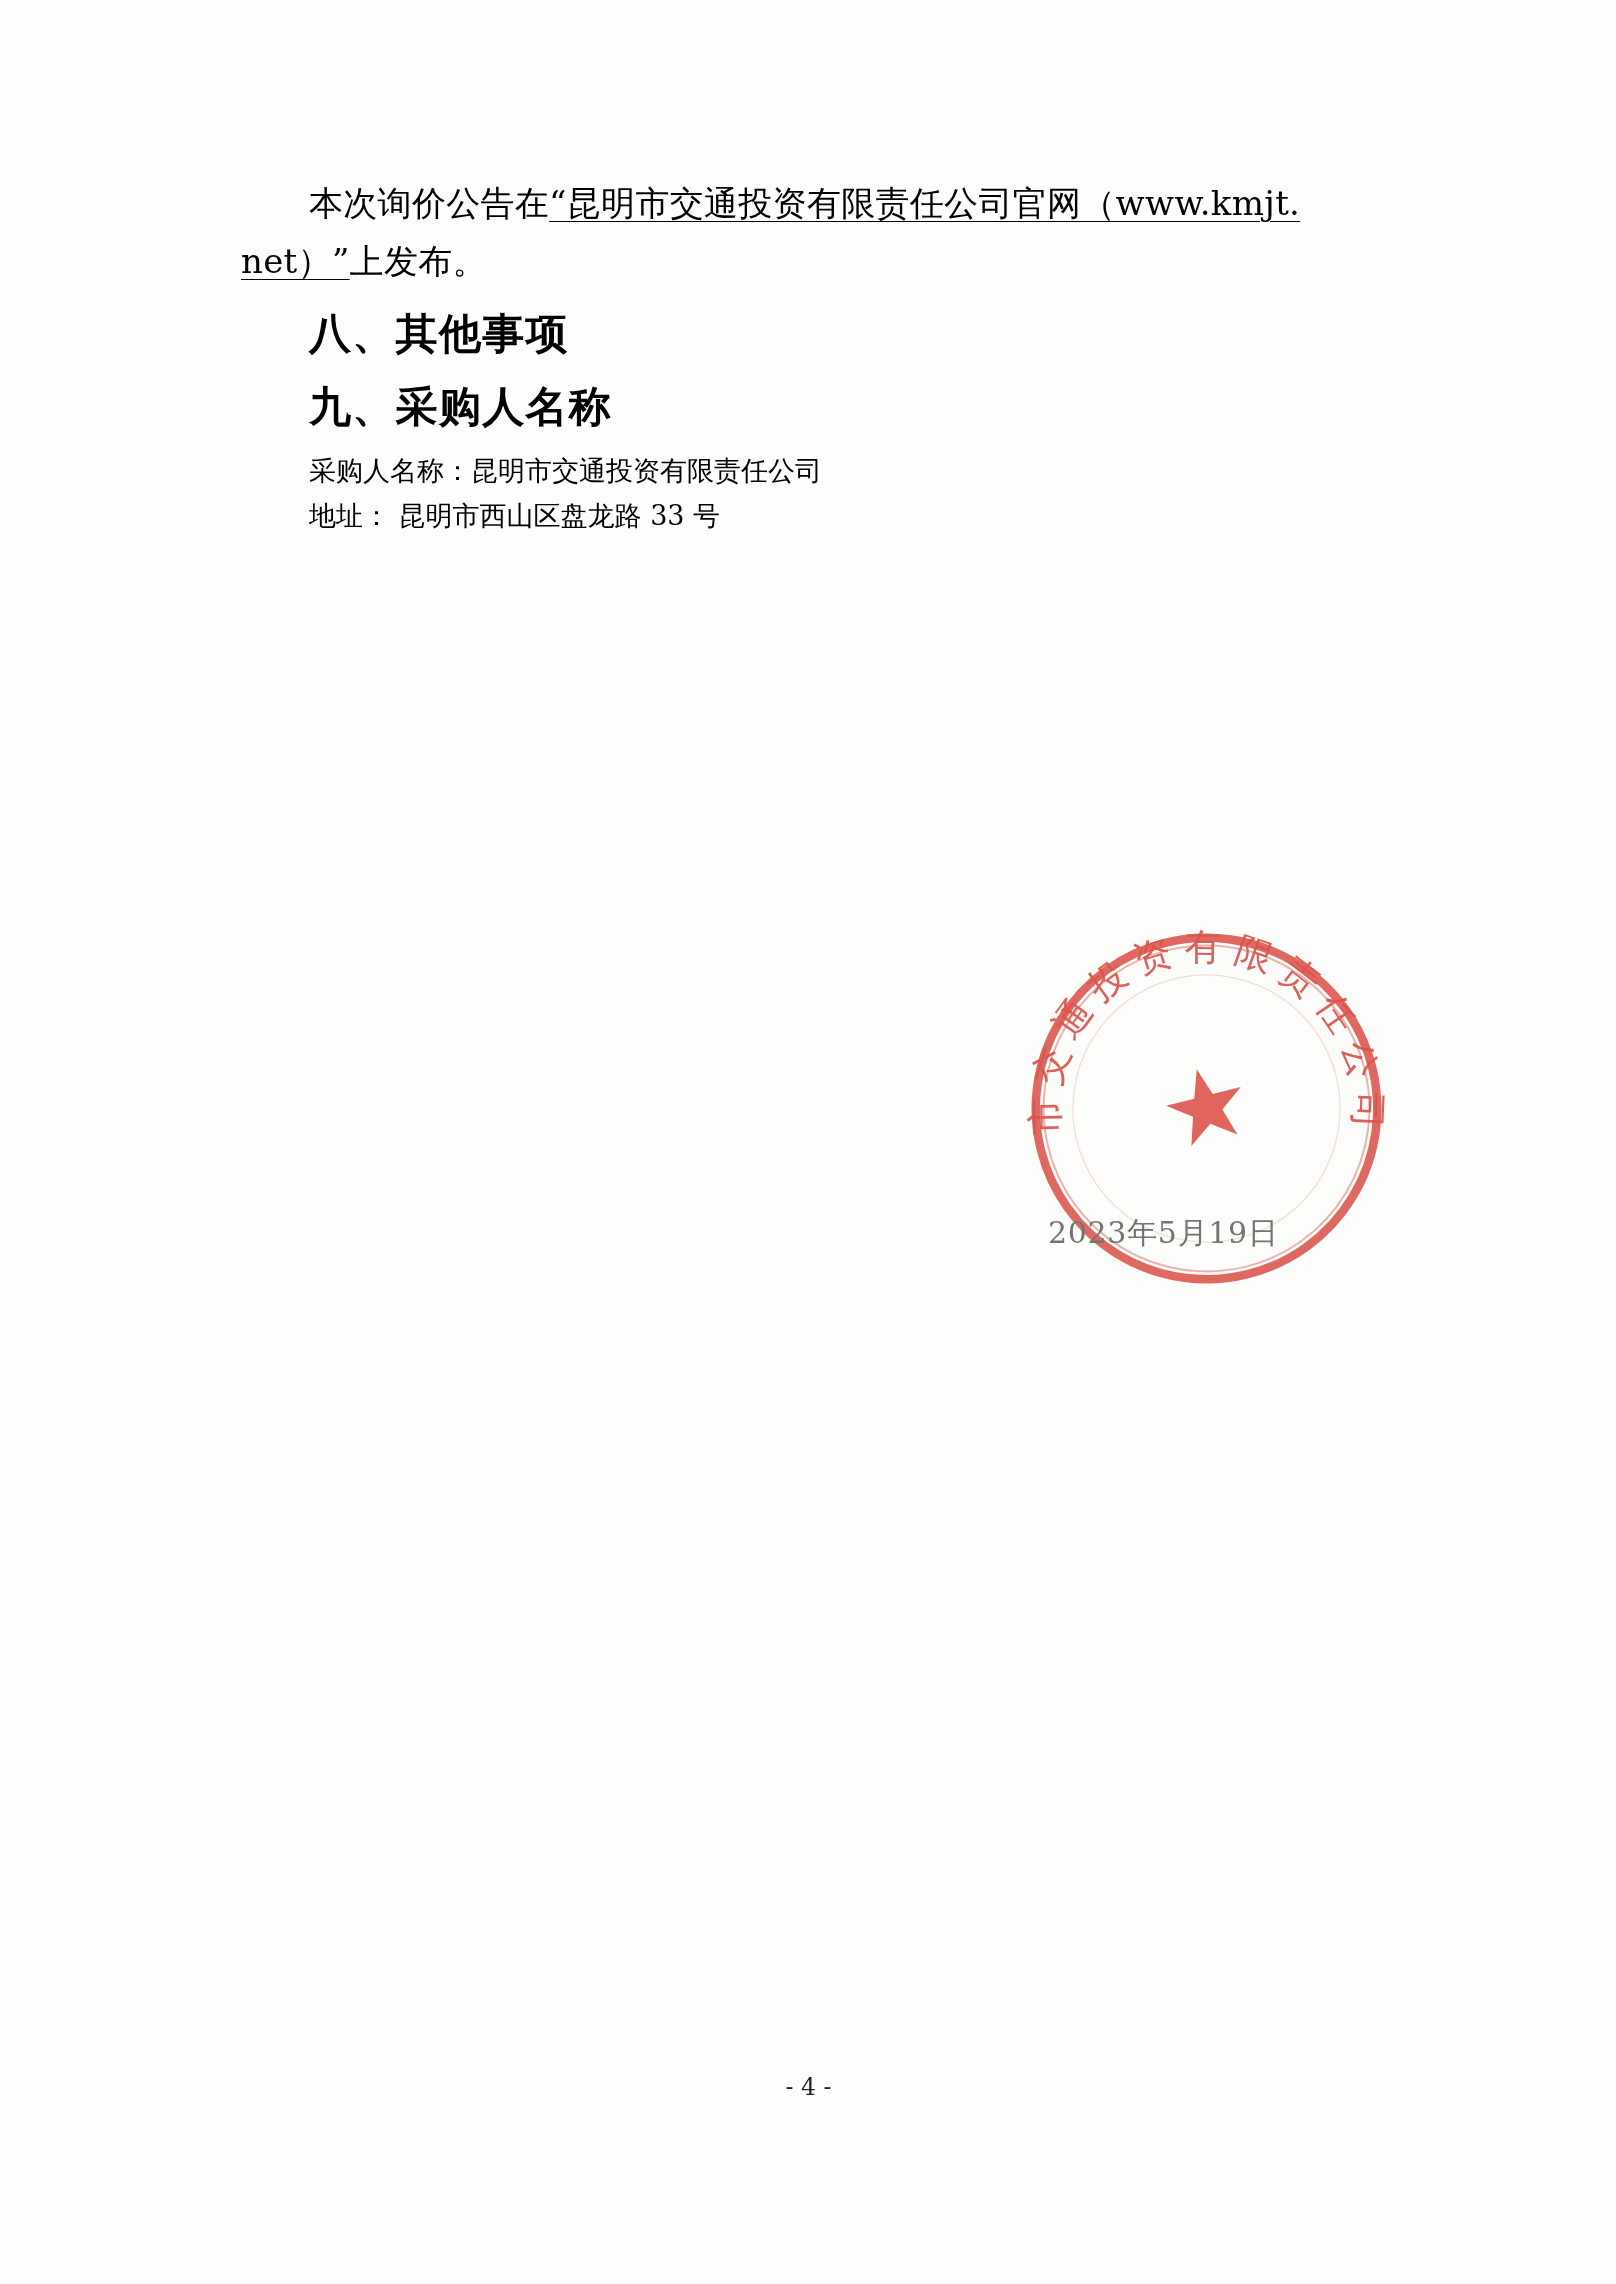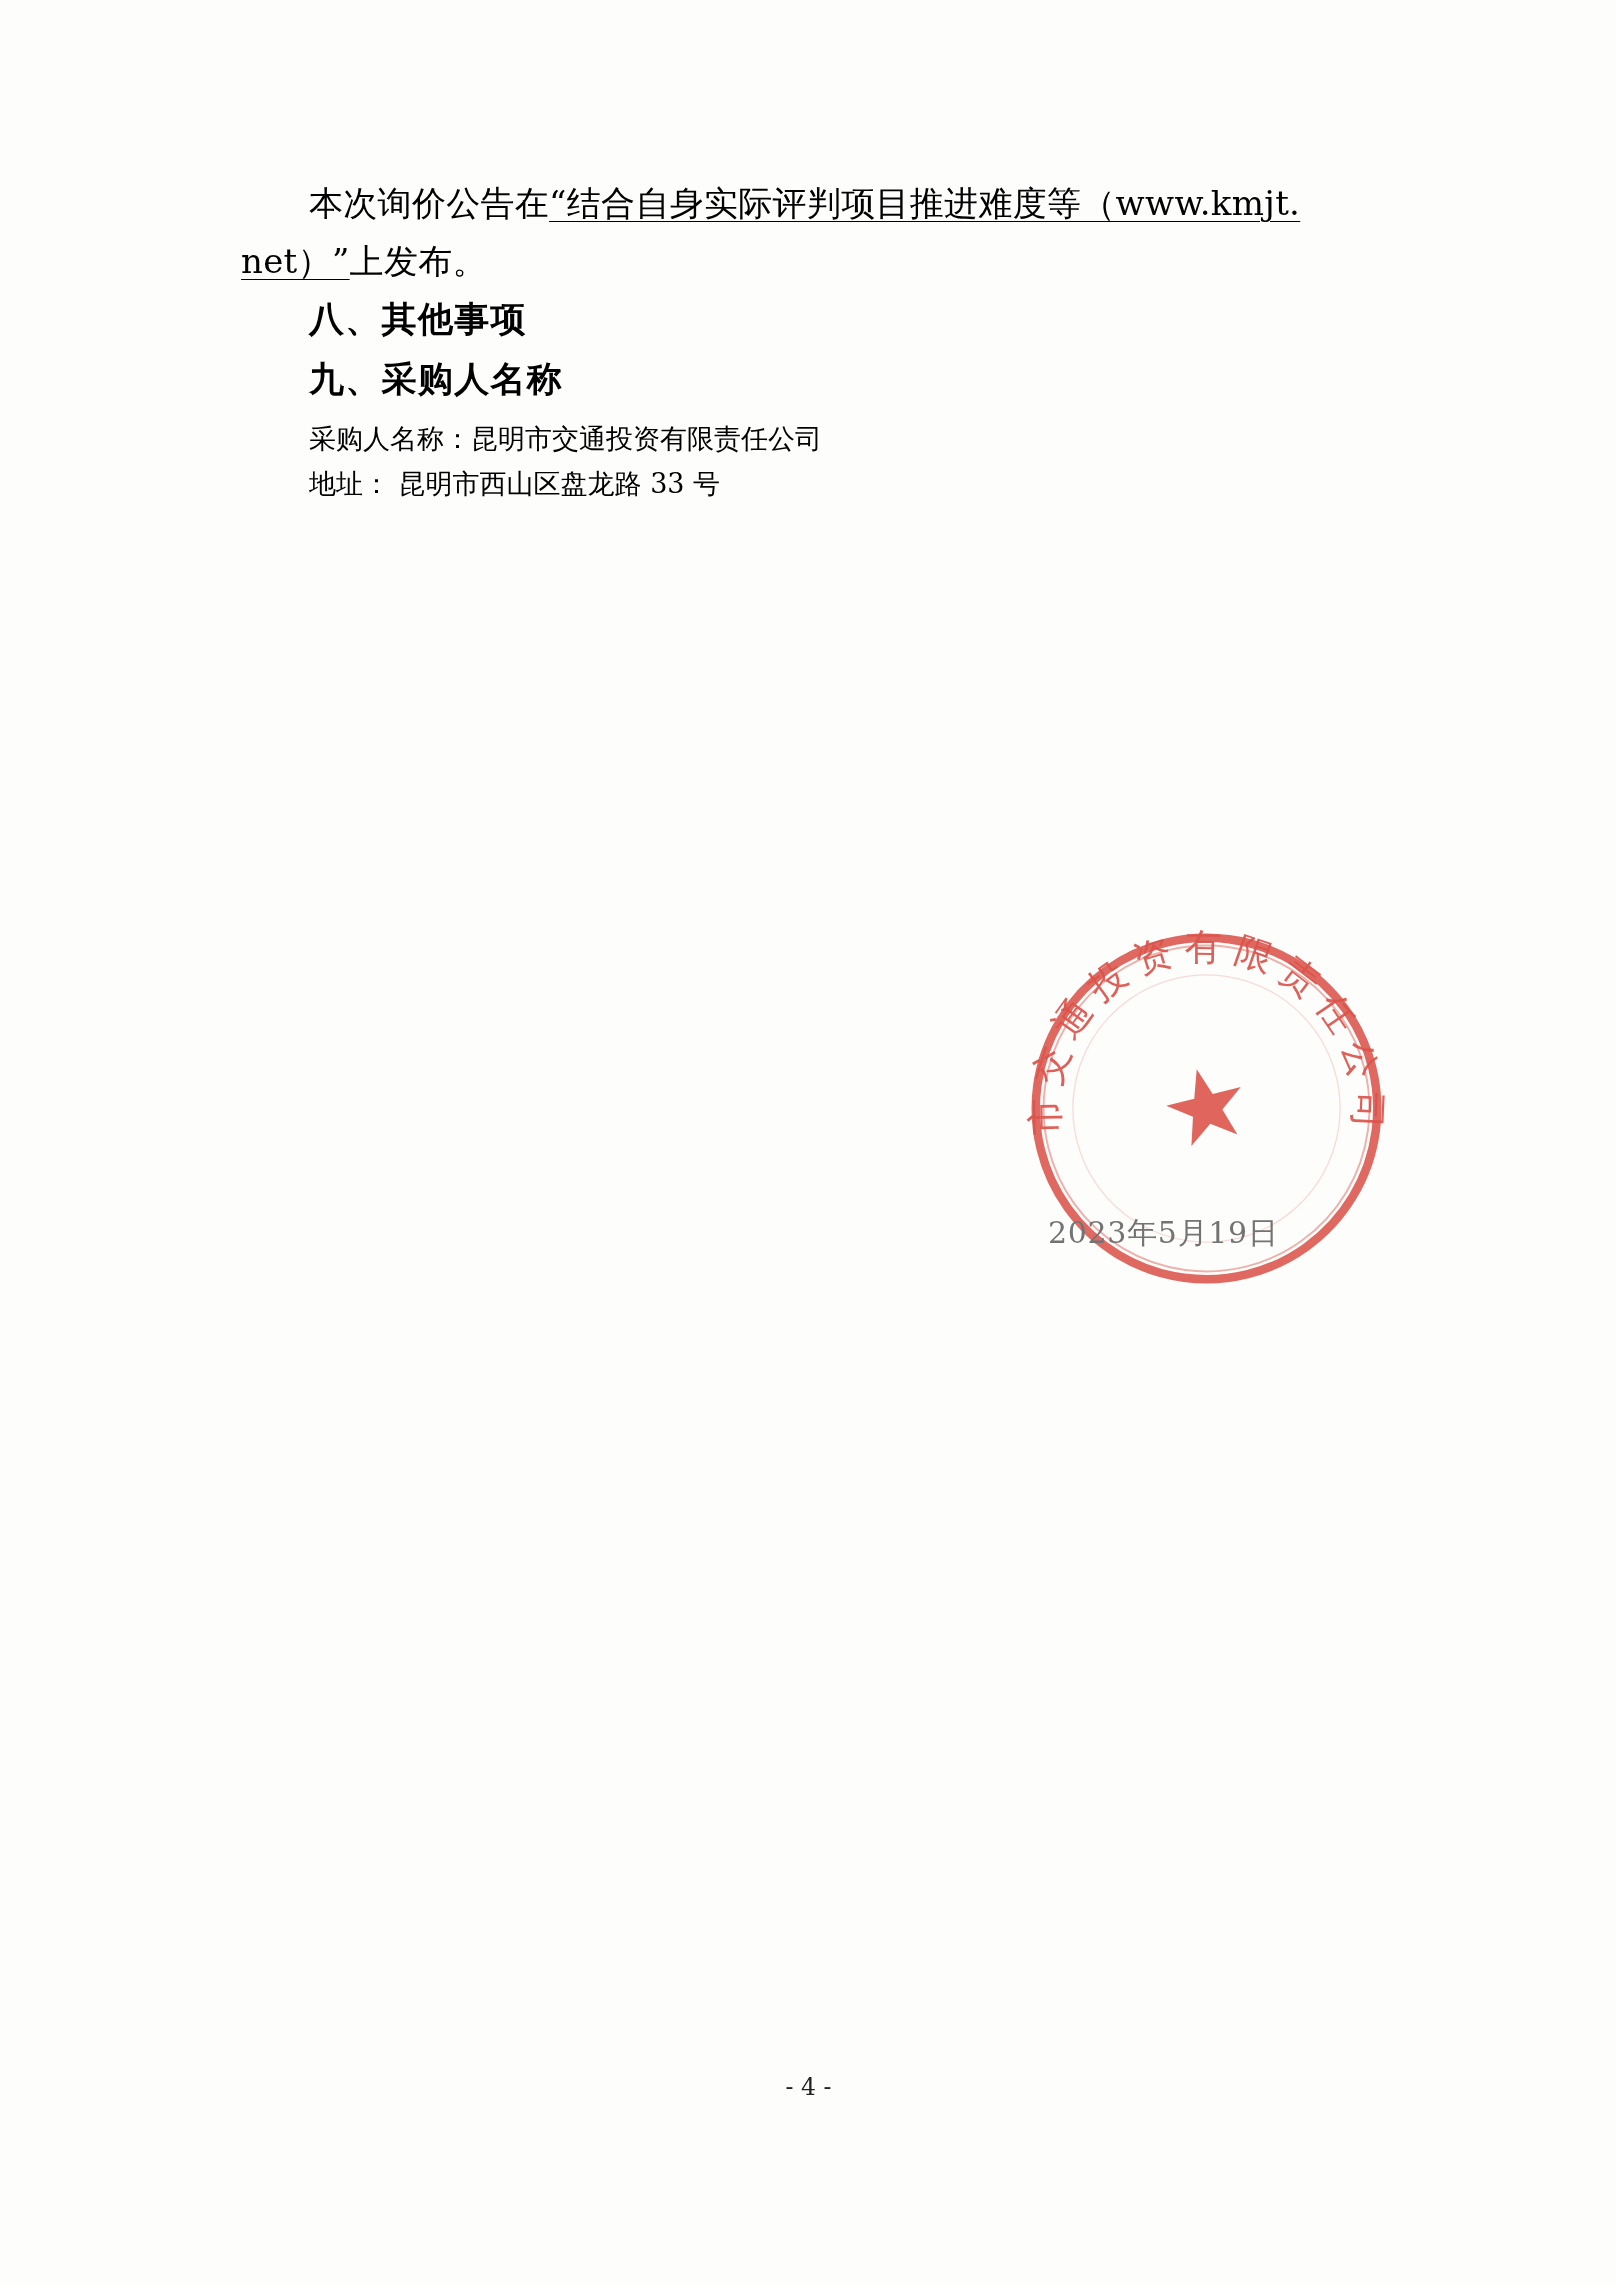--- a/index.html
+++ b/index.html
@@ -43,24 +43,24 @@
   }
 
   .underline-run {
     text-decoration: underline;
     text-underline-offset: 5.9px;
     text-decoration-thickness: 1.3px;
   }
 
   
   .heading {
-    font-size: 35px;
+    font-size: 42px;
     font-weight: bold;
     letter-spacing: 1.3px;
-    margin: 7px 0 13px 68px;
+    margin: 17px 0 13px 68px;
     font-family: Liberation Mono, monospace;
   }
 
   .body-block {
     margin-top: 9px;
   }
 
   .contact-line {
     font-size: 27px;
     line-height: 1.68;
@@ -111,21 +111,21 @@
     color: #222222;
   }
 </style>
 </head>
 <body>
 
 <div class="page">
 
   <div class="content">
 
-    <p class="para indent"><span>本次询价公告在</span><span class="underline-run">“结合自身实际评判项目推进难度等（www.kmjt.</span></p>
+    <p class="para indent"><span>本次询价公告在</span><span class="underline-run">“昆明市交通投资有限责任公司官网（www.kmjt.</span></p>
     <p class="para"><span class="underline-run">net）”</span><span>上发布。</span></p>
 
     <h2 class="heading">八、其他事项</h2>
 
     <h2 class="heading">九、采购人名称</h2>
     <div class="body-block">
       <div class="contact-line">采购人名称：昆明市交通投资有限责任公司</div>
       <div class="contact-line">地址： 昆明市西山区盘龙路 33 号</div>
     </div>
 

